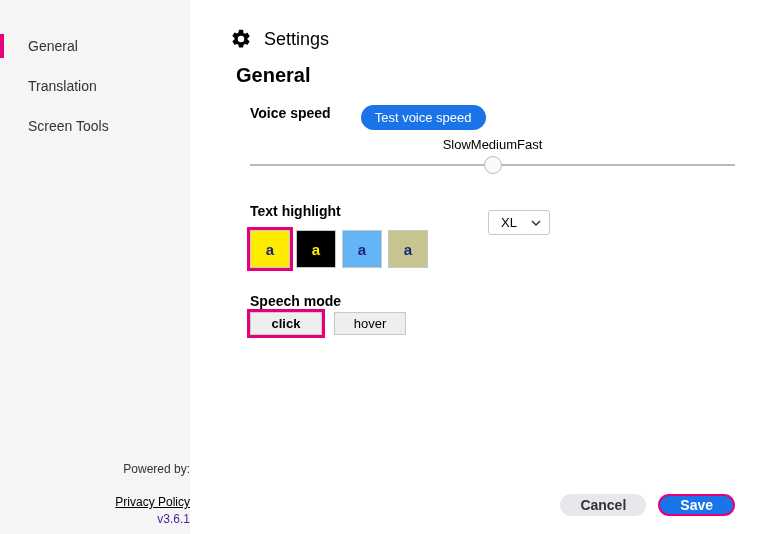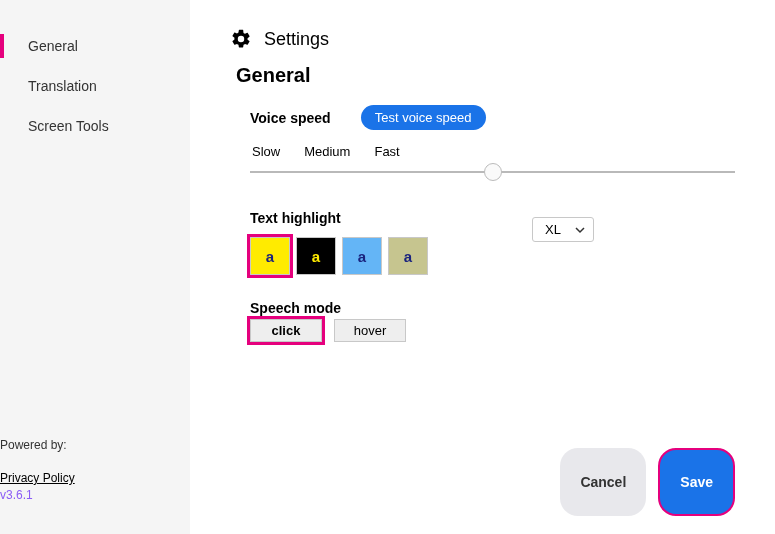--- a/index.html
+++ b/index.html
@@ -4,67 +4,67 @@
   <style>
     * { box-sizing: border-box; margin: 0; padding: 0; }
     html, body { width: 775px; height: 534px; font-family: -apple-system, BlinkMacSystemFont, "Segoe UI", Arial, sans-serif; background: #fff; overflow: hidden; }
     .app { display: flex; width: 100%; height: 100%; }
 
     
     .sidebar { width: 190px; background: #f5f5f5; display: flex; flex-direction: column; }
     .nav { flex: 1; padding-top: 26px; }
     .nav-item { display: block; padding: 12px 16px 12px 28px; font-size: 14px; color: #333; cursor: pointer; position: relative; }
     .nav-item.active::before { content: ""; position: absolute; left: 0; top: 8px; bottom: 8px; width: 4px; background: #e5007d; }
-    .sidebar-footer { text-align: left; padding-bottom: 32px; color: #333; }
+    .sidebar-footer { text-align: right; padding-bottom: 8px; color: #333; }
     .powered { font-size: 12px; color: #333; margin-bottom: 4px; }
     .brand { display: inline-flex; align-items: center; gap: 6px; }
     .brand-logo { width: 18px; height: 16px; }
     .brand-text { font-size: 22px; color: #099; letter-spacing: 0.3px; position: relative; }
     .brand-tm { font-size: 8px; color: #099; vertical-align: top; position: relative; top: 2px; }
     .privacy { font-size: 12px; text-decoration: underline; color: #000; display: inline-block; margin-top: 15px; }
-    .version { font-size: 12px; color: #8b5cf6; margin-top: 2px; }
+    .version { font-size: 12px; color: #4c1d95; margin-top: 2px; }
 
     
     .main { flex: 1; display: flex; flex-direction: column; padding: 28px 40px 18px 40px; }
     .header { display: flex; align-items: center; gap: 12px; }
     .gear { width: 22px; height: 22px; }
     .header-title { font-size: 18px; font-weight: 400; }
     .section-title { font-size: 20px; font-weight: 700; margin: 14px 0 18px 6px; }
 
     .content { flex: 1; padding-left: 20px; }
 
     .row { margin-bottom: 24px; }
     .label { font-size: 14px; font-weight: 700; display: inline-block; }
 
-    .voice-row .top { display: flex; align-items: center; gap: 30px; }
+    .voice-row .top { display: flex; align-items: flex-start; gap: 30px; }
     .pill { background: #1a73e8; color: #fff; border: none; border-radius: 14px; padding: 5px 14px; font-size: 13px; cursor: pointer; }
-    .speed-labels { display: flex; justify-content: flex-start; font-size: 13px; margin-top: 14px; padding: 0 2px; gap: 24px; }
+    .speed-labels { display: flex; justify-content: center; font-size: 13px; margin-top: 7px; padding: 0 2px; }
     .slider-wrap { position: relative; height: 24px; margin-top: 2px; }
     .slider-track { position: absolute; left: 0; right: 0; top: 10px; height: 2px; background: #b9b9b9; }
     .slider-thumb { position: absolute; top: 2px; left: 50%; transform: translateX(-50%); width: 18px; height: 18px; border-radius: 50%; background: #fafafa; border: 1px solid #bbb; cursor: pointer; }
 
     .dual { display: flex; gap: 60px; align-items: flex-start; }
     .swatches { display: flex; gap: 6px; margin-top: 10px; }
     .swatch { width: 40px; height: 38px; display: flex; align-items: center; justify-content: center; font-size: 15px; font-weight: 700; border: 1px solid #c8c8c8; cursor: pointer; }
     .swatch.sel { outline: 3px solid #e5007d; outline-offset: 0; }
     .sw-yellow { background: #ffeb00; color: #1a237e; }
     .sw-black  { background: #000; color: #ffeb00; }
     .sw-blue   { background: #64b5f6; color: #1a237e; }
     .sw-olive  { background: #c6c58f; color: #1a237e; }
 
     .mag .label { display: block; }
-    .select { margin-top: 8px; border: 1px solid #c8c8c8; border-radius: 3px; display: inline-flex; align-items: center; padding: 4px 8px 4px 12px; gap: 14px; cursor: pointer; font-size: 13px; background: #fff; margin-left: 44px; }
+    .select { margin-top: 8px; border: 1px solid #c8c8c8; border-radius: 3px; display: inline-flex; align-items: center; padding: 4px 8px 4px 12px; gap: 14px; cursor: pointer; font-size: 13px; background: #fff; }
     .chevron { width: 10px; height: 10px; }
 
     .speech .modes { display: flex; gap: 12px; margin-top: 2px; }
     .mode { width: 72px; text-align: center; padding: 3px 0; font-size: 13px; background: #eee; border: 1px solid #c8c8c8; cursor: pointer; }
     .mode.sel { outline: 3px solid #e5007d; outline-offset: 0; font-weight: 700; }
 
     .footer { display: flex; justify-content: flex-end; gap: 12px; padding-top: 8px; }
-    .btn { border-radius: 18px; padding: 24px 20px; font-size: 14px; cursor: pointer; font-weight: 600; }
+    .btn { border-radius: 18px; padding: 1px 20px; font-size: 14px; cursor: pointer; font-weight: 600; }
     .btn-cancel { background: #e8e8ec; border: none; color: #333; }
     .btn-save { background: #1a73e8; color: #fff; border: 2px solid #e5007d; }
   </style>
 </head>
 <body>
 
 <div class="app">
   <aside class="sidebar">
     <nav class="nav">
       <a class="nav-item active">General</a>

